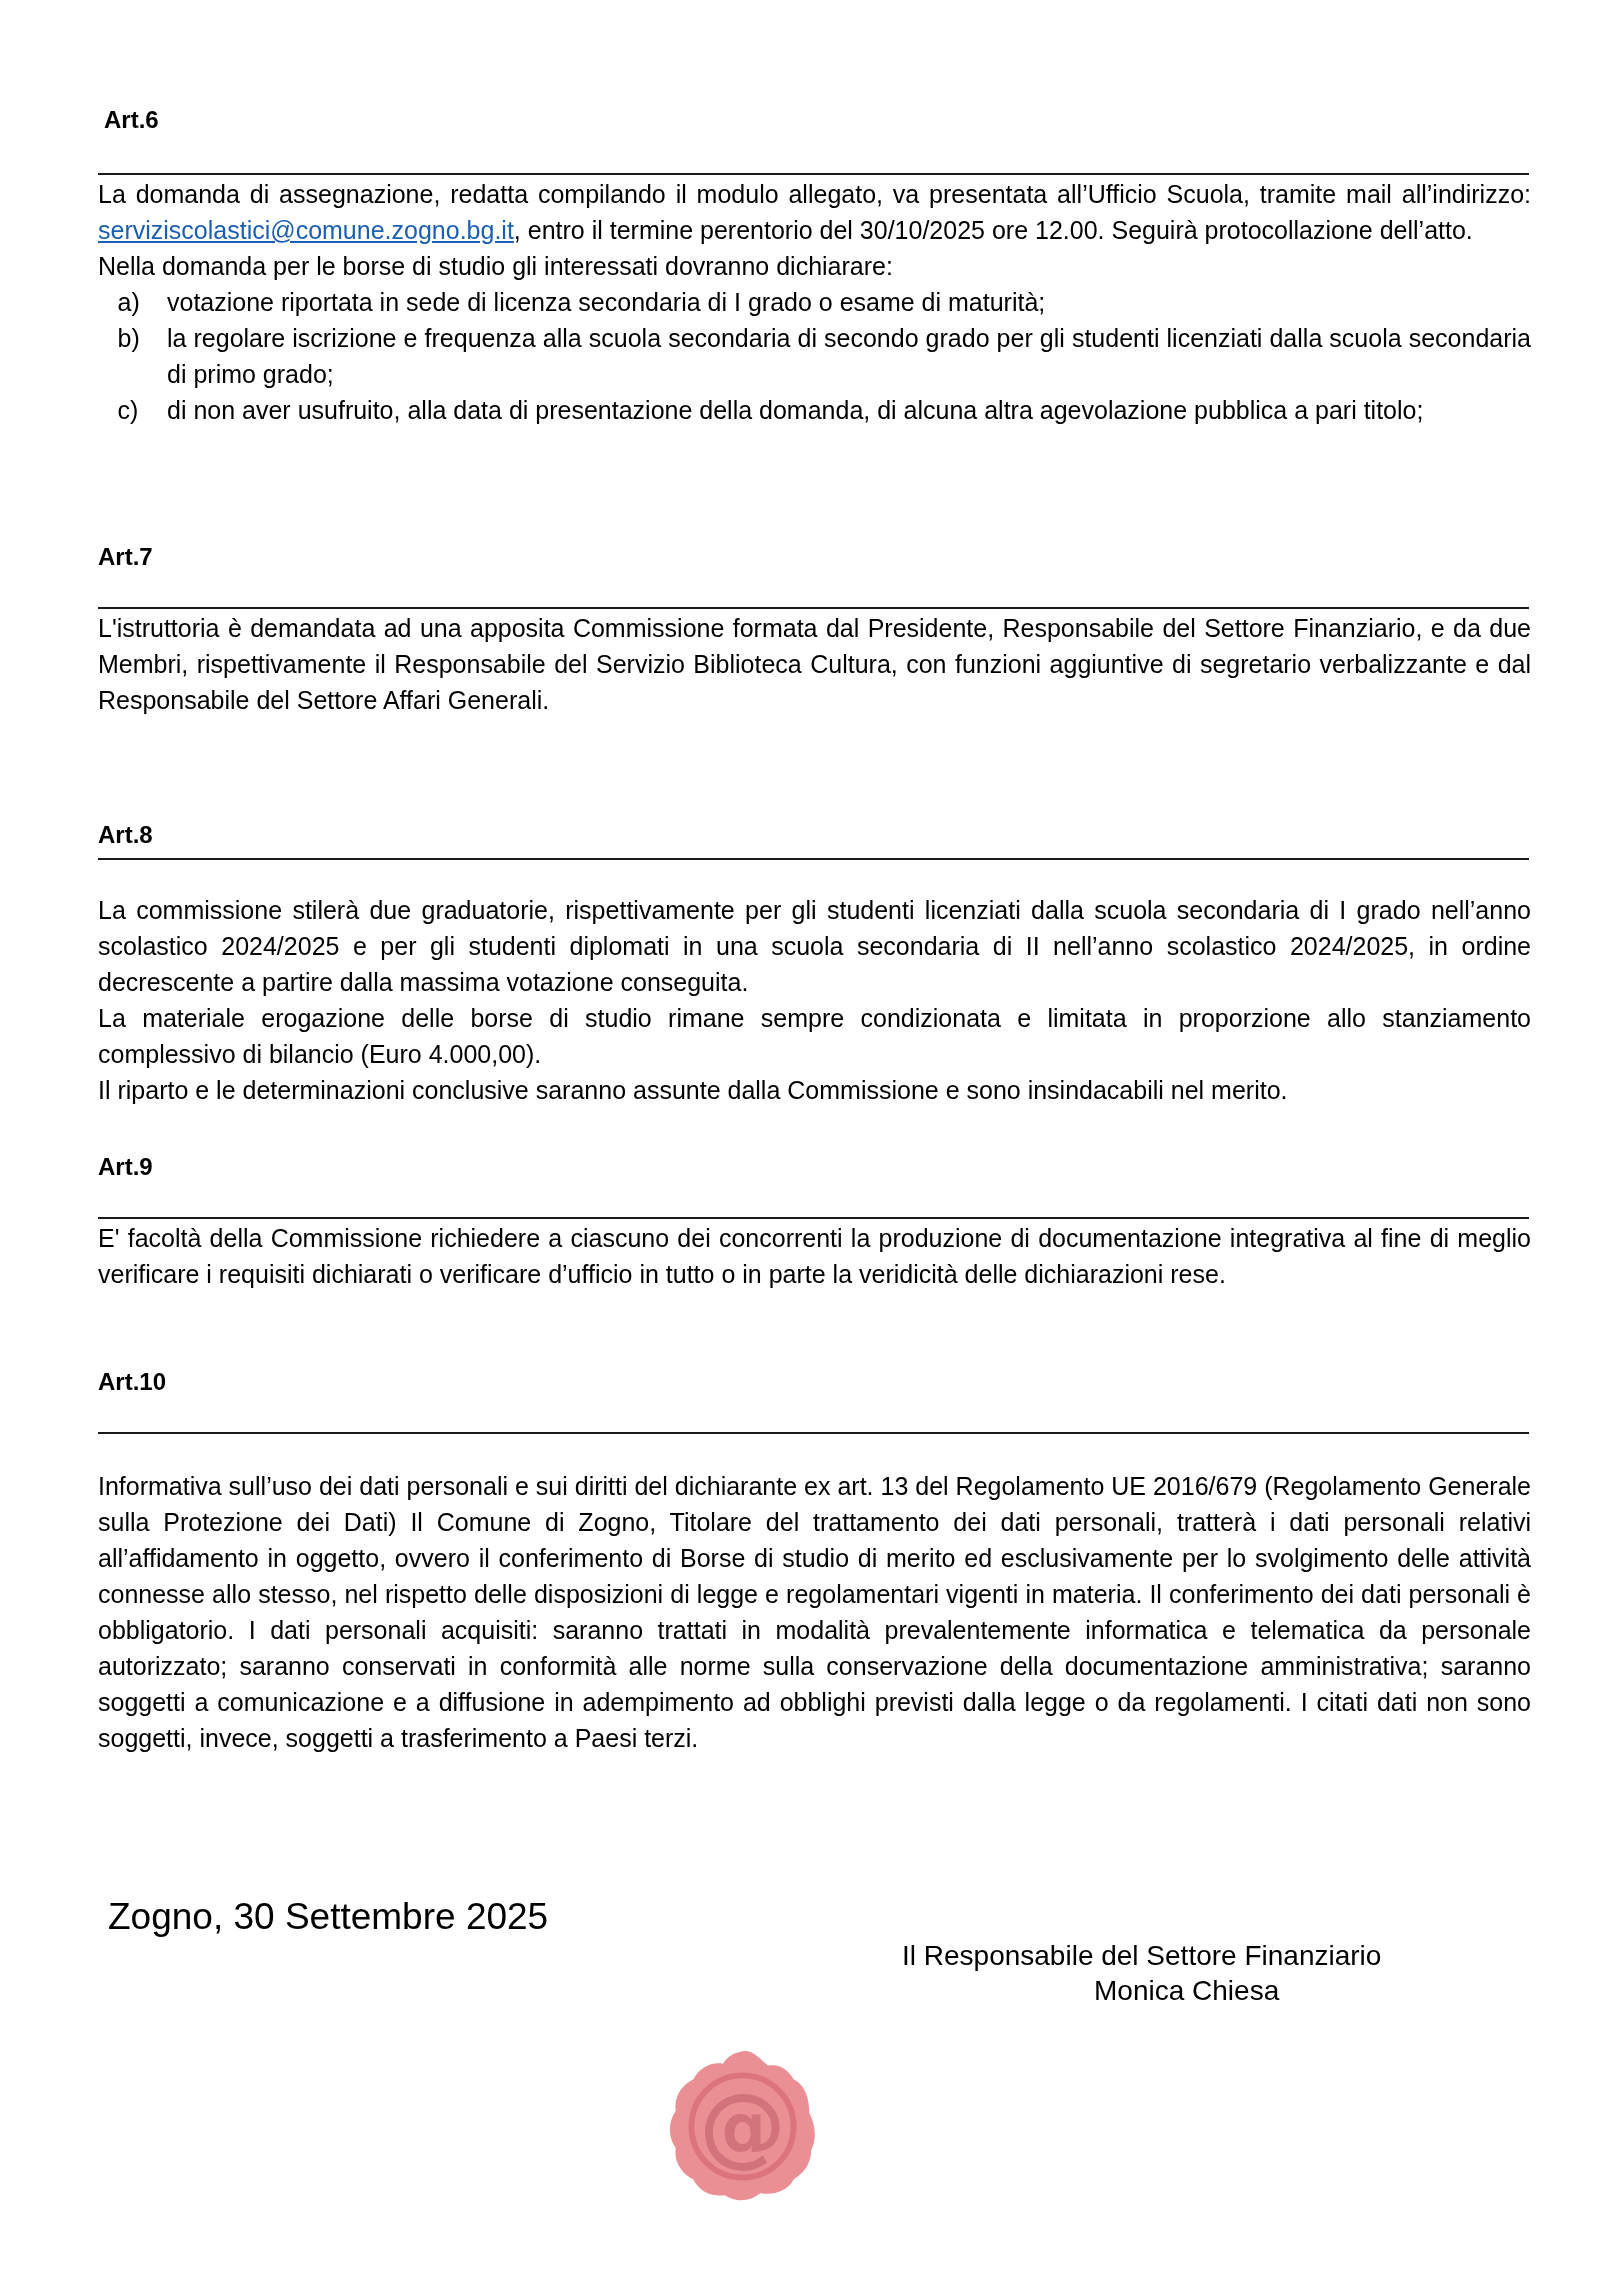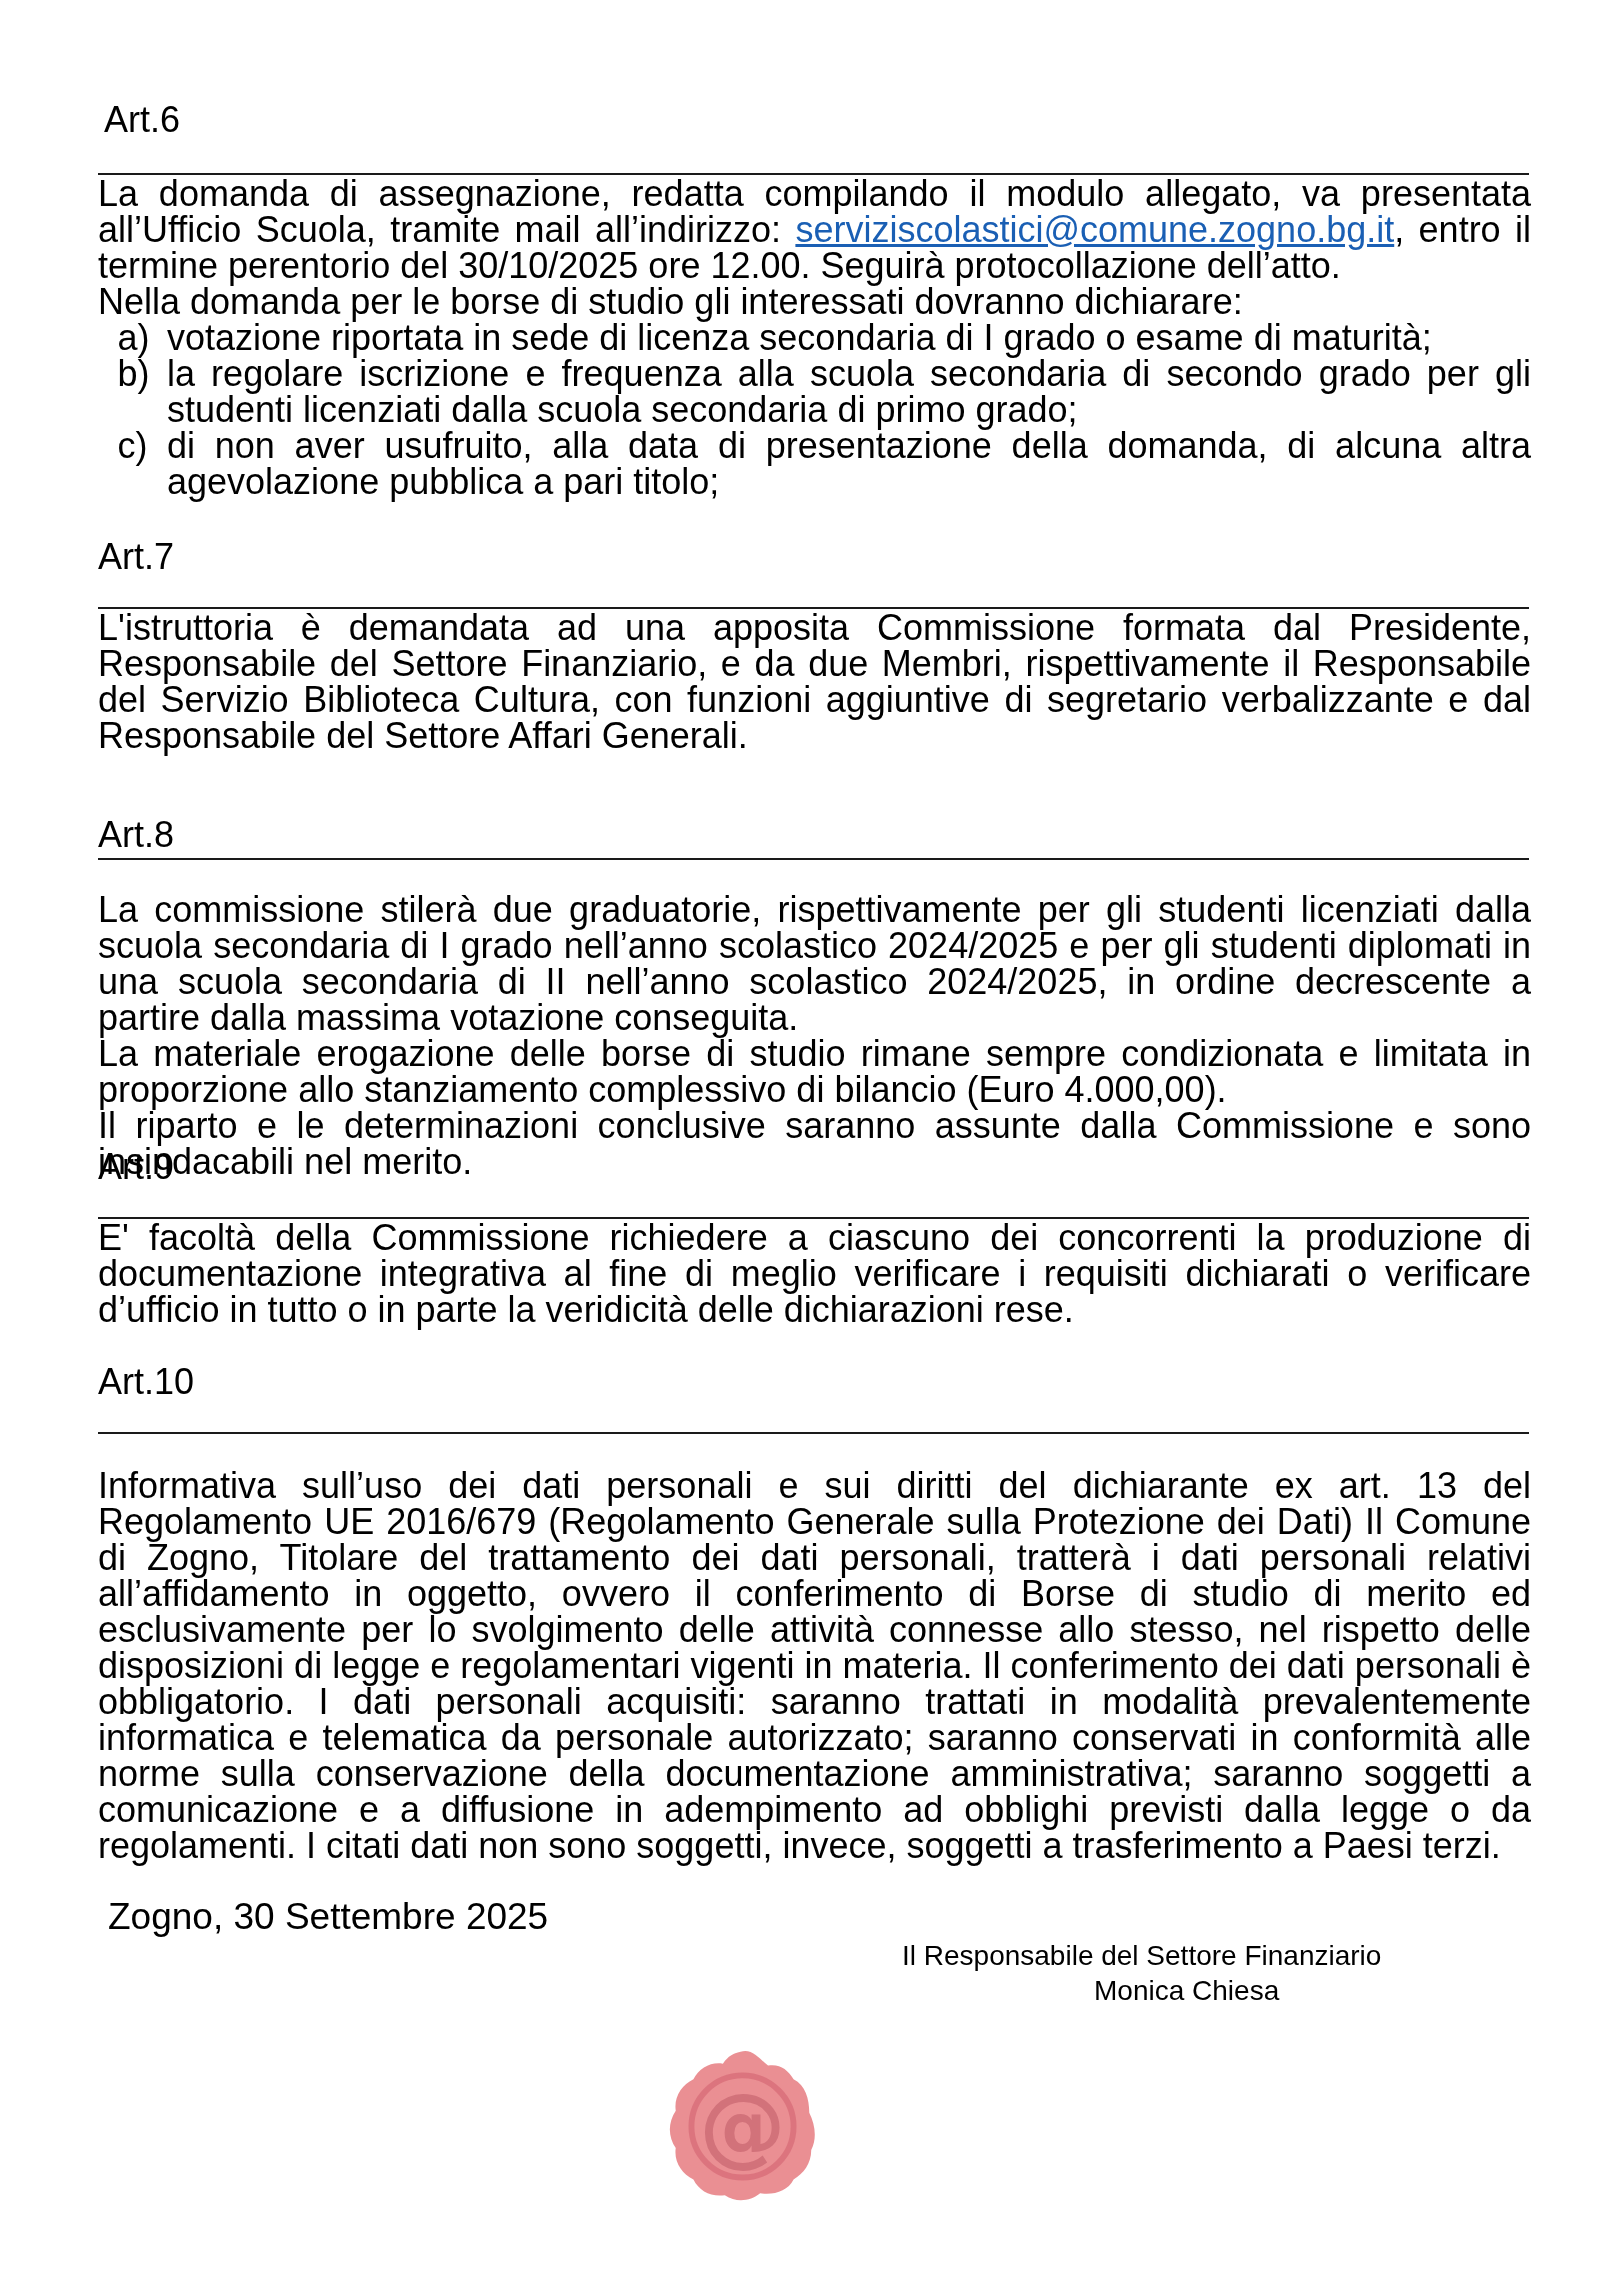--- a/index.html
+++ b/index.html
@@ -1,21 +1,21 @@
 <!DOCTYPE html>
 <html><head>
 <meta charset="utf-8">
 <style>
   html, body { margin: 0; padding: 0; background: #ffffff; }
   body { width: 1621px; height: 2293px; position: relative; overflow: hidden;
          font-family: "Liberation Sans", sans-serif; color: #000; }
   .page { position: absolute; left: 0; top: 0; width: 1621px; height: 2293px; }
-  .art-title { position: absolute; font-weight: normal; font-size: 36px; line-height: 35px; }
+  .art-title { position: absolute; font-weight: bold; font-size: 24px; line-height: 35px; }
   .rule { position: absolute; left: 98px; width: 1431px; height: 0; border-top: 2.5px solid #1a1a1a; }
-  .para { position: absolute; left: 98px; width: 1433px; font-size: 36px; line-height: 36px;
+  .para { position: absolute; left: 98px; width: 1433px; font-size: 25px; line-height: 36px;
           text-align: justify; }
   .para p { margin: 0; }
   .list { margin: 0; padding: 0; list-style: none; }
   .list li { position: relative; padding-left: 69px; padding-right: 0; text-align: justify; }
   .list .marker { position: absolute; left: 19.6px; top: 0; }
   a.mail { color: #1a5fb4; text-decoration: underline; }
   .date-line { position: absolute; left: 108px; top: 1899px; font-size: 37px; line-height: 35px; }
   .sig-role { position: absolute; left: 902px; top: 1938px; font-size: 28px; line-height: 35px; }
   .sig-name { position: absolute; left: 1070px; top: 1973px; font-size: 28px; line-height: 35px; margin-left: 24px; }
   .stamp-text { position: absolute; left: 823px; top: 1966px; font-size: 27.4px; line-height: 34px;

